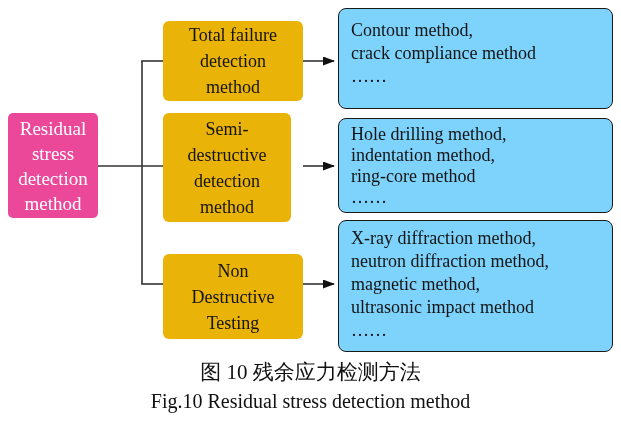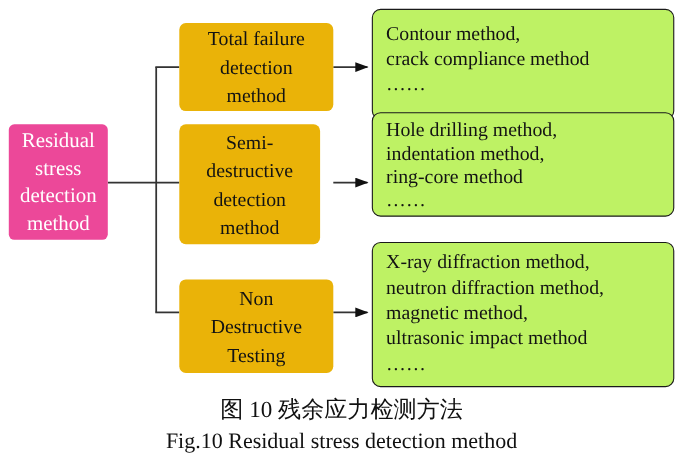--- a/index.html
+++ b/index.html
@@ -46,30 +46,30 @@
     color: #131313;
     font-size: 18px;
     line-height: 26px;
   }
   .cat-1 { left: 163px; top: 21px;  width: 140px; height: 80px;  }
   .cat-2 { left: 163px; top: 113px; width: 128px; height: 109px; }
   .cat-3 { left: 163px; top: 254px; width: 140px; height: 85px;  }
 
   .methods-node {
     position: absolute;
-    background: #bef264;
+    background: #7dd3fc;
     border: 1.6px solid #1a1a1a;
     border-radius: 8px;
     color: #131313;
     font-size: 18px;
     white-space: pre-line;
     text-align: left;
   }
   .out-1 { left: 338px; top: 8px;   width: 275px; height: 101px; padding: 10px 12px; line-height: 23px; }
-  .out-2 { left: 338px; top: 102px; width: 275px; height: 95px;  padding: 5px 12px;  line-height: 21px; }
+  .out-2 { left: 338px; top: 118px; width: 275px; height: 95px;  padding: 5px 12px;  line-height: 21px; }
   .out-3 { left: 338px; top: 220px; width: 275px; height: 132px; padding: 6px 12px;  line-height: 23px; }
 
   .caption {
     position: absolute;
     left: 0; top: 358px;
     width: 621px;
     text-align: center;
     color: #111111;
   }
   .caption-zh { font-size: 21px; line-height: 29px; }

